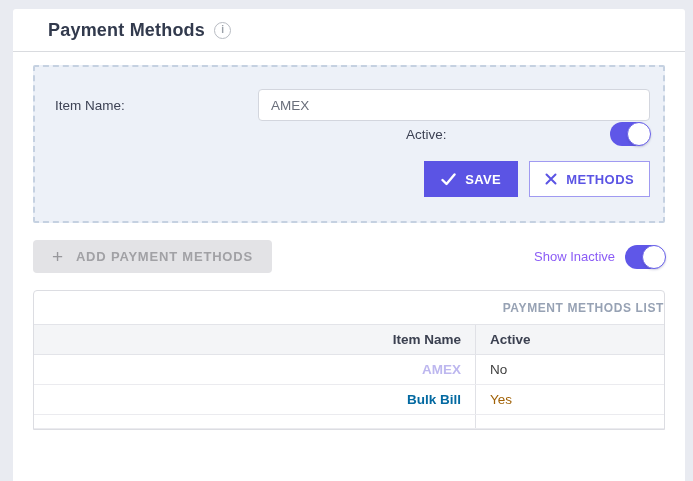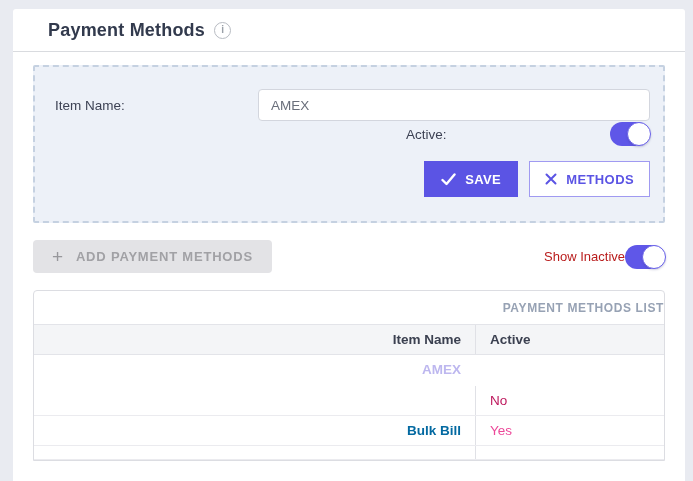--- a/index.html
+++ b/index.html
@@ -79,44 +79,44 @@
   .btn svg { display: block; }
   .btn-add {
     display: inline-flex; align-items: center; gap: 12px; cursor: pointer;
     background: #e3e3e6; border: none; border-radius: 4px;
     height: 33px; padding: 0 19px;
     color: #a1a1a5; font-weight: 700; font-size: 13px; letter-spacing: .8px;
     font-family: "Liberation Sans", sans-serif;
   }
   .plus-glyph { font-size: 19px; font-weight: 400; color: #97979b; line-height: 1; }
   .toolbar { display: flex; justify-content: space-between; align-items: center; margin-top: 17px; }
-  .show-inactive { display: flex; align-items: center; font-size: 13px; color: #b91c1c; }
+  .show-inactive { display: flex; align-items: center; gap: 10px; font-size: 13px; color: #8b5cf6; }
   
   .table {
     margin-top: 17px;
     border: 1px solid #dcdde2; border-radius: 4px 4px 0 0;
     background: #fff;
   }
   .table-title {
     height: 34px; line-height: 34px; text-align: right;
     color: #97a2b4; font-weight: 700; font-size: 12px; letter-spacing: .6px;
     border-bottom: 1px solid #e3e4e9;
   }
   .trow { display: flex; }
   .thead { background: #f4f5f7; border-bottom: 1px solid #e3e4e9; }
   .cell { padding: 6px 14px; font-size: 13.5px; line-height: 17px; }
   .col-item { width: 70%; text-align: right; }
   .col-active { width: 30%; border-left: 1px solid #e0e1e6; }
   .thead .cell { font-weight: 700; color: #3b4050; }
   .tbody .trow { border-bottom: 1px solid #ebebef; }
   .link { font-weight: 700; cursor: pointer; text-decoration: none; }
   .row-inactive .link { color: #bdb7ef; }
-  .row-inactive .val { color: #be185d; margin-top: 31px; }
+  .row-inactive .val { color: #404040; }
   .row-active .link { color: #0369a1; }
-  .row-active .val { color: #ec4899; }
+  .row-active .val { color: #a16207; }
   .row-stub { height: 14px; }
 </style>
 </head>
 <body>
 
 <div class="card">
 
   <div class="titlebar">
     <h1 class="page-title">Payment Methods</h1>
     <i class="info-icon">i</i>

